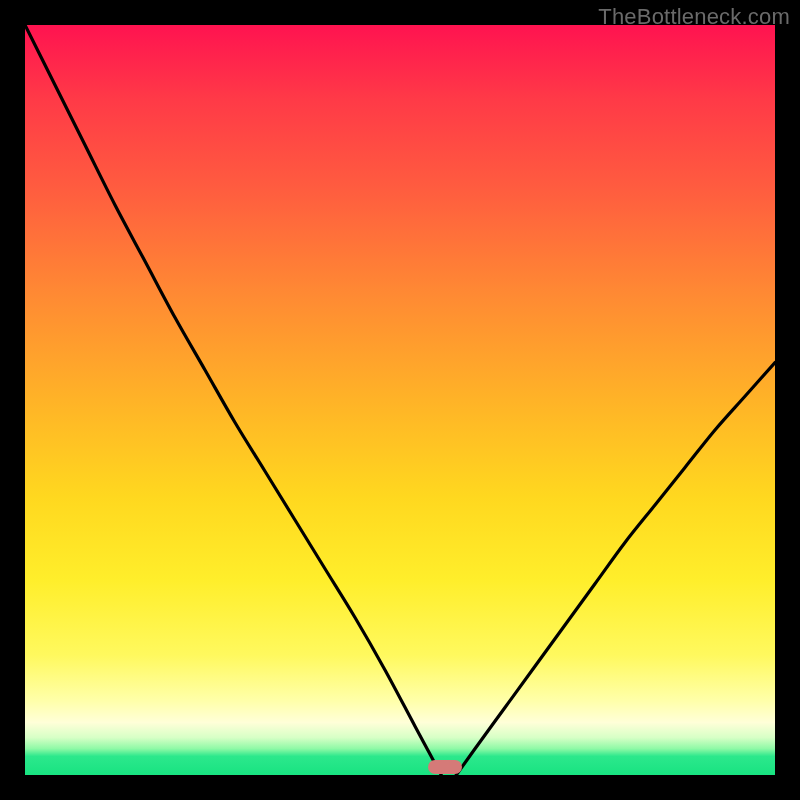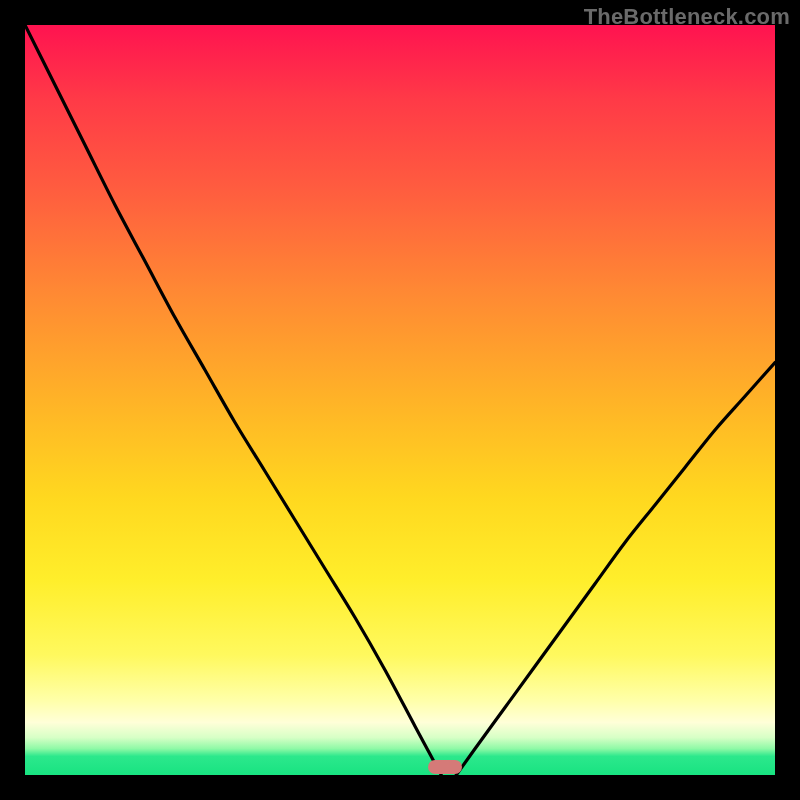--- a/index.html
+++ b/index.html
@@ -19,21 +19,21 @@
     height: 800px;
     background: #000;
   }
   .watermark {
     position: absolute;
     top: 4px;
     right: 10px;
     z-index: 10;
     color: #6a6a6a;
     font-size: 22px;
-    font-weight: 700;
+    font-weight: 400;
     letter-spacing: 0.2px;
     pointer-events: none;
   }
   .plot-area {
     position: absolute;
     left: 25px;
     top: 25px;
     width: 750px;
     height: 750px;
     overflow: hidden;

